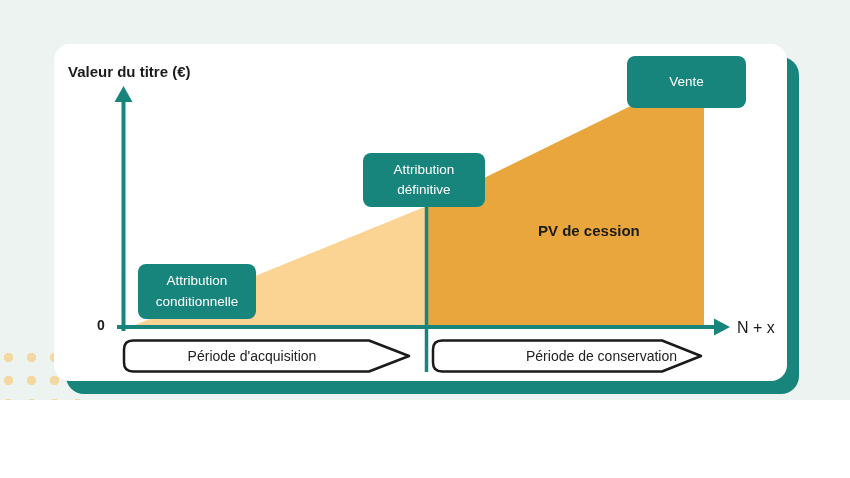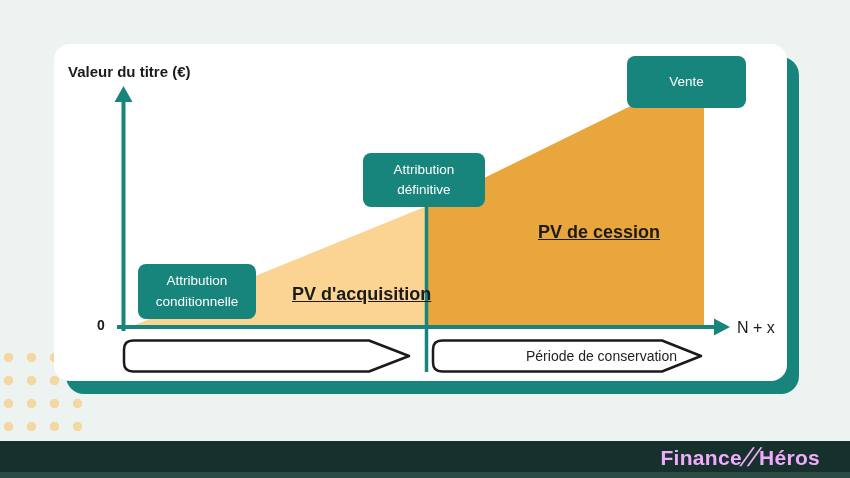--- a/index.html
+++ b/index.html
@@ -1,21 +1,21 @@
 <!DOCTYPE html>
 <html><head>
 <meta charset="utf-8">
 <style>
   * { box-sizing: border-box; margin: 0; padding: 0; }
   html, body { width: 850px; height: 478px; }
   body { font-family: "Liberation Sans", sans-serif; }
 
   .stage {
     position: relative;
-    width: 850px; height: 478px;
+    width: 850px; height: 400px;
     background: #EDF3F1;
     overflow: hidden;
   }
 
   
   .dots {
     position: absolute; left: -3px; top: 346px;
     width: 92px; height: 92px;
     background-image: radial-gradient(circle, #F3D8A1 4.5px, transparent 5px);
     background-size: 23px 23px;
@@ -48,21 +48,21 @@
     background: #18857C; color: #FFFFFF;
     border-radius: 8px;
     display: flex; align-items: center; justify-content: center;
     text-align: center; font-size: 13.5px; line-height: 1.5;
     padding: 0 8px;
   }
   .badge-conditional { left: 138px; top: 264px; width: 118px; height: 55px; }
   .badge-definitive  { left: 363px; top: 153px; width: 122px; height: 54px; }
   .badge-sale        { left: 627px; top: 56px;  width: 119px; height: 52px; }
 
-  .region-label { font-size: 18px; font-weight: bold; white-space: nowrap; text-decoration: underline; }
+  .region-label { font-size: 15px; font-weight: bold; white-space: nowrap; }
   .region-acquisition { left: 292px; top: 284px; }
   .region-cession     { left: 538px; top: 222px; }
 
   .period-label { font-size: 14px; color: #222222; text-align: center; white-space: nowrap; }
   .period-acquisition  { left: 124px; top: 348px; width: 256px; }
   .period-conservation { left: 437px; top: 348px; width: 240px; text-align: right; }
 
   .footer-bar {
     position: absolute; left: 0; top: 441px;
     width: 850px; height: 37px;
@@ -111,23 +111,23 @@
   </svg>
 
   <div class="overlay axis-title">Valeur du titre (€)</div>
   <div class="overlay origin-label">0</div>
   <div class="overlay x-end-label">N + x</div>
 
   <div class="overlay badge badge-definitive">Attribution définitive</div>
   <div class="overlay badge badge-conditional">Attribution conditionnelle</div>
   <div class="overlay badge badge-sale">Vente</div>
 
-  <div class="overlay region-label region-acquisition">PV d'acquisition</div>
   <div class="overlay region-label region-cession">PV de cession</div>
 
+  <div class="overlay period-label period-acquisition">Période d'acquisition</div>
   <div class="overlay period-label period-conservation">Période de conservation</div>
 
   <div class="footer-bar">
     <div class="brand">
       <span>Finance</span>
         <span class="brand-slashes">//</span>
         <span>Héros</span>
     </div>
   </div>
   <div class="footer-edge"></div>

